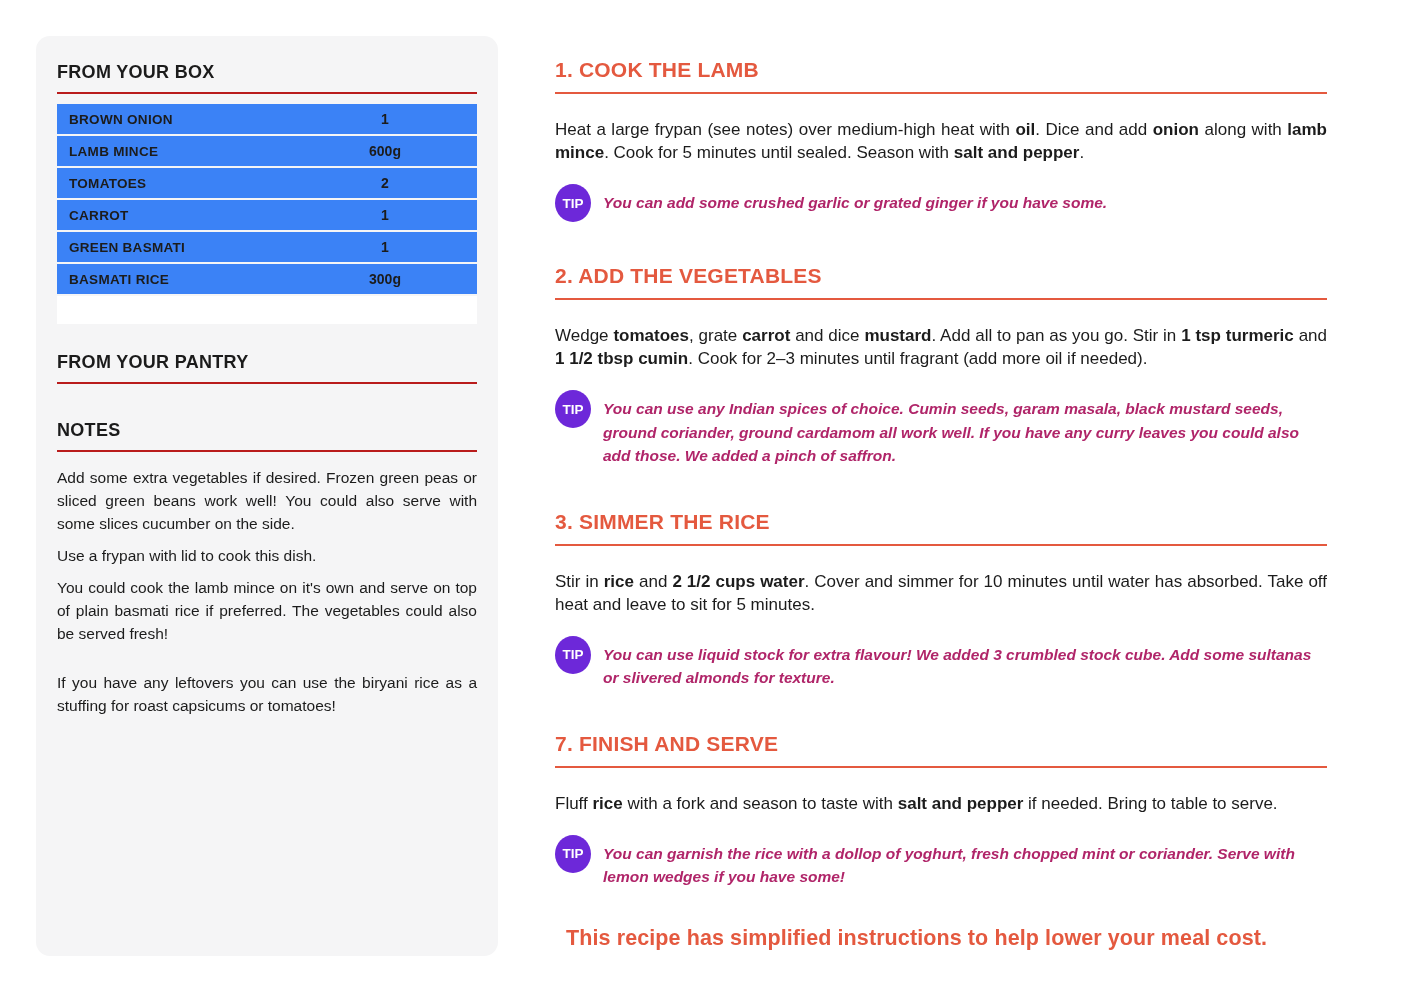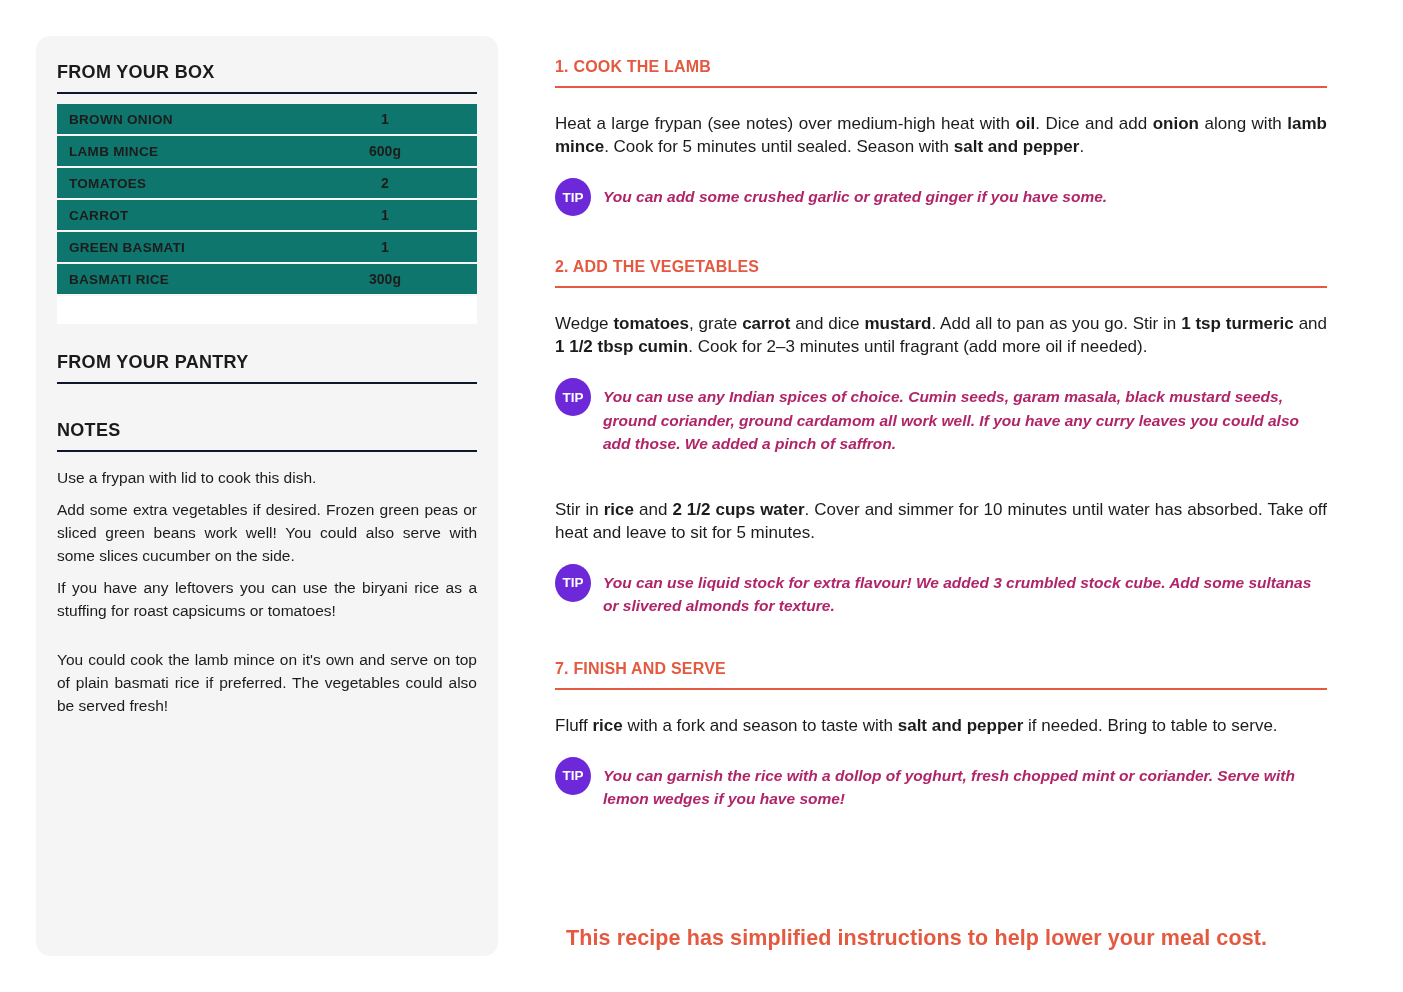--- a/index.html
+++ b/index.html
@@ -3,40 +3,40 @@
 <meta charset="utf-8">
 <style>
   * { margin:0; padding:0; box-sizing:border-box; }
   html,body { width:1403px; height:992px; background:#ffffff;
     font-family:"Liberation Sans", sans-serif; color:#1c1c1c; position:relative; }
 
   
   .panel { position:absolute; left:36px; top:36px; width:462px; height:920px;
     background:#f5f5f6; border-radius:14px; padding:26px 21px; }
   .section-title { font-size:18px; font-weight:700; color:#1b1b1b;
-    letter-spacing:.3px; padding-bottom:9px; border-bottom:2px solid #0f172a; }
+    letter-spacing:.3px; padding-bottom:9px; border-bottom:2px solid #b91c1c; }
   .box-table { margin-top:10px; }
-  .box-row { display:flex; align-items:center; background:#0f766e;
+  .box-row { display:flex; align-items:center; background:#3b82f6;
     height:30px; margin-bottom:2px; padding:0 12px; }
   .box-row .name { flex:1; font-size:13.5px; font-weight:700; letter-spacing:.3px; }
   .box-row .qty  { width:160px; text-align:center; font-size:14px; font-weight:700; }
   .box-spacer { background:#ffffff; height:28px; }
   .pantry-title { margin-top:28px; }
   .pantry-text { margin-top:13px; font-size:15.5px; line-height:23px;
     text-align:justify; }
   .notes-title { margin-top:36px; }
   .notes-paras { margin-top:14px; }
   .notes-paras p { font-size:15.5px; line-height:23px; text-align:justify;
     margin-bottom:9px; }
   .notes-paras p:last-child { margin-top:26px; }
 
   
   .main { position:absolute; left:555px; top:58px; width:772px; }
   .step + .step { margin-top:42px; }
-  .step-title { font-size:16px; font-weight:700; color:#e4593f;
+  .step-title { font-size:21px; font-weight:700; color:#e4593f;
     letter-spacing:.2px; padding-bottom:10px; border-bottom:2px solid #e4593f; }
   .step-body { margin-top:24px; font-size:17px; line-height:23px;
     text-align:justify; }
   .tip { display:flex; margin-top:20px; }
   .tip-badge { width:36px; height:38px; border-radius:50%; background:#6d28d9;
     color:#ffffff; font-weight:700; font-size:13.5px; display:flex;
     align-items:center; justify-content:center; flex-shrink:0; margin-right:12px; }
   .tip-text { color:#b02569; font-weight:700; font-style:italic;
     font-size:15.5px; line-height:23.5px; padding-top:7px; }
 
@@ -75,24 +75,24 @@
       <span class="name">BASMATI RICE</span>
       <span class="qty">300g</span>
     </div>
     <div class="box-spacer"></div>
   </div>
 
   <h2 class="section-title pantry-title">FROM YOUR PANTRY</h2>
 
   <h2 class="section-title notes-title">NOTES</h2>
   <div class="notes-paras">
+    <p>Add some extra vegetables if desired. Frozen green peas or sliced green beans work well! You could also serve with some slices cucumber on the side.</p>
     <p>Use a frypan with lid to cook this dish.</p>
-    <p>Add some extra vegetables if desired. Frozen green peas or sliced green beans work well! You could also serve with some slices cucumber on the side.</p>
+    <p>You could cook the lamb mince on it's own and serve on top of plain basmati rice if preferred. The vegetables could also be served fresh!</p>
     <p>If you have any leftovers you can use the biryani rice as a stuffing for roast capsicums or tomatoes!</p>
-    <p>You could cook the lamb mince on it's own and serve on top of plain basmati rice if preferred. The vegetables could also be served fresh!</p>
   </div>
 </aside>
 
 <main class="main">
 
   <section class="step">
     <h3 class="step-title">1. COOK THE LAMB</h3>
     <p class="step-body">Heat a large frypan (see notes) over medium-high heat with <b>oil</b>. Dice and add <b>onion</b> along with <b>lamb mince</b>. Cook for 5 minutes until sealed. Season with <b>salt and pepper</b>.</p>
     <div class="tip">
       <span class="tip-badge">TIP</span>
@@ -103,20 +103,21 @@
   <section class="step">
     <h3 class="step-title">2. ADD THE VEGETABLES</h3>
     <p class="step-body">Wedge <b>tomatoes</b>, grate <b>carrot</b> and dice <b>mustard</b>. Add all to pan as you go. Stir in <b>1 tsp turmeric</b> and <b>1 1/2 tbsp cumin</b>. Cook for 2–3 minutes until fragrant (add more oil if needed).</p>
     <div class="tip">
       <span class="tip-badge">TIP</span>
       <span class="tip-text">You can use any Indian spices of choice. Cumin seeds, garam masala, black mustard seeds, ground coriander, ground cardamom all work well. If you have any curry leaves you could also add those. We added a pinch of saffron.</span>
     </div>
   </section>
 
   <section class="step">
+    <h3 class="step-title">3. SIMMER THE RICE</h3>
     <p class="step-body">Stir in <b>rice</b> and <b>2 1/2 cups water</b>. Cover and simmer for 10 minutes until water has absorbed. Take off heat and leave to sit for 5 minutes.</p>
     <div class="tip">
       <span class="tip-badge">TIP</span>
       <span class="tip-text">You can use liquid stock for extra flavour! We added 3 crumbled stock cube. Add some sultanas or slivered almonds for texture.</span>
     </div>
   </section>
 
   <section class="step">
     <h3 class="step-title">7. FINISH AND SERVE</h3>
     <p class="step-body">Fluff <b>rice</b> with a fork and season to taste with <b>salt and pepper</b> if needed. Bring to table to serve.</p>

